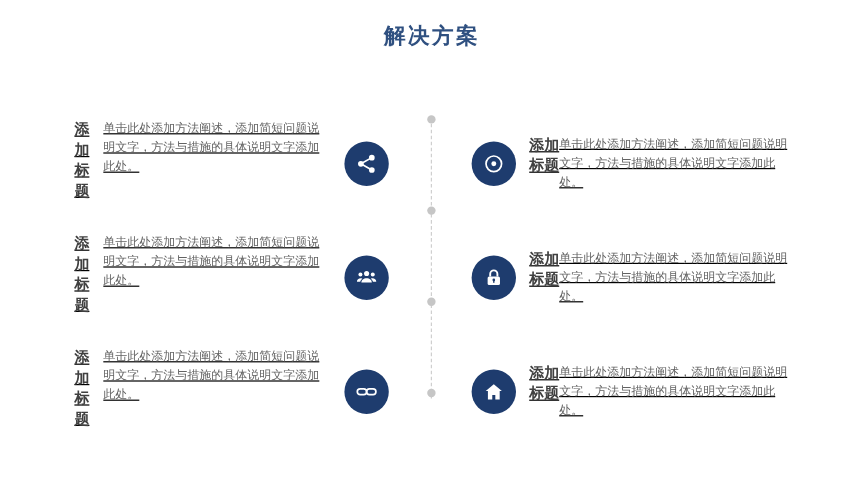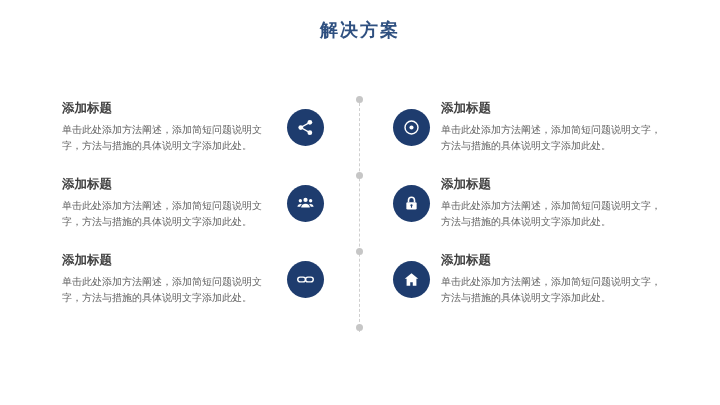--- a/index.html
+++ b/index.html
@@ -28,21 +28,21 @@
   }
   .content{
     position:absolute;top:100px;left:0;width:720px;
   }
   .row{
     display:flex;
     align-items:center;
     margin-bottom:22px;
   }
   .text-block{
-    display:flex;flex-direction:column;
+    display:flex;flex-direction:row;text-decoration:underline;
   }
   .text-block.left{margin-left:62px;width:212px;}
   .text-block.right{margin-left:11px;width:220px;}
   .item-heading{
     font-size:12.5px;font-weight:bold;color:#404040;
     margin-bottom:5px;
   }
   .item-body{
     font-size:10px;color:#636363;line-height:1.6;
   }

